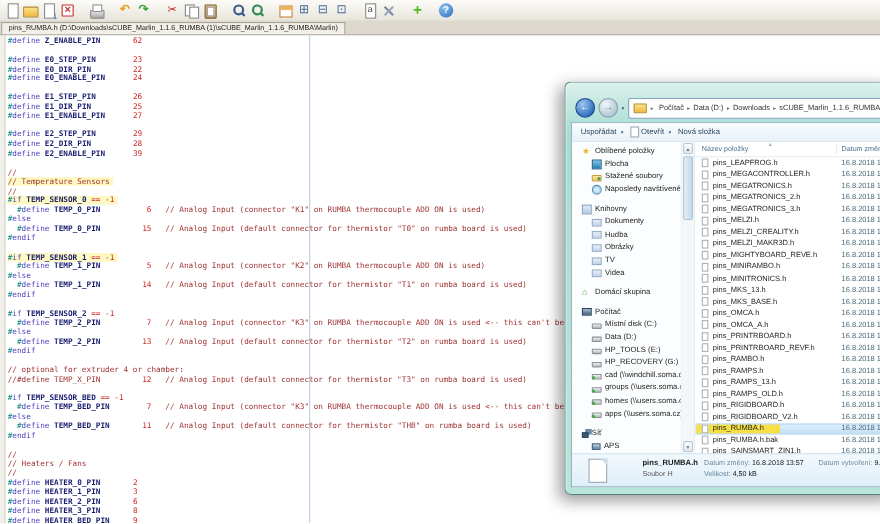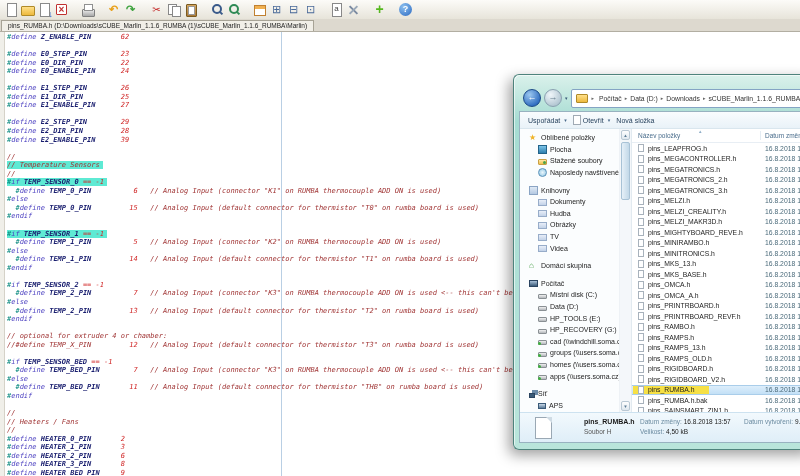--- a/index.html
+++ b/index.html
@@ -47,28 +47,28 @@
   .ed-tabbar{position:absolute;left:0;top:19px;right:0;height:12px;background:#ddd9cf;
     border-bottom:1px solid #b2aea2;z-index:1;}
   .ed-tab{position:absolute;left:1px;top:1px;height:10px;background:#f1efe8;border:1px solid #a7a396;border-bottom:none;
     padding:0 6px;font-size:6.5px;line-height:10px;color:#222;white-space:nowrap;}
 
   .ed-code{position:absolute;left:0;top:32px;right:0;bottom:0;background:#fff;overflow:hidden;}
   .gutter{position:absolute;left:0;top:0;bottom:0;width:4px;background:#f0efe9;border-right:1px solid #d5d2c8;}
   .margin-line{position:absolute;left:281px;top:0;bottom:0;width:1px;background:#b9cfe4;}
   .code-lines{position:absolute;left:7px;top:1px;font-family:"DejaVu Sans Mono",monospace;
     font-size:7px;line-height:8.55px;white-space:pre;}
-  .cl{height:8.55px;font-style:italic;}
+  .cl{height:8.55px;}
   .t-h{color:#00857a;}
   .t-k{color:#4a3fc0;}
   .t-i{color:#181d6e;font-weight:bold;}
   .t-n{color:#d02525;}
   .t-c{color:#a03434;}
   .t-p{color:#222;}
-  .hl{background:#5eead4;padding-right:3px;}
+  .hl{background:#fef9c3;padding-right:3px;}
 
   
   .explorer{position:absolute;left:513px;top:74px;width:300px;height:376px;z-index:5;}
   .x-frame{position:absolute;inset:0;border-radius:6px 0 0 6px;
     background:linear-gradient(#daf1eb,#a6dcd2 46px,#b9e5db);
     border:1px solid #4e837c;border-right:none;
     box-shadow:-4px 5px 14px rgba(0,0,0,.38), inset 1px 1px 0 rgba(255,255,255,.6);}
   .x-navbar{position:absolute;left:10px;top:12px;right:0;height:24px;display:flex;align-items:center;gap:3px;}
   .nav-circle{width:16px;height:16px;border-radius:50%;flex:none;text-align:center;font-size:9px;font-weight:bold;line-height:15px;}
   .nav-back{background:radial-gradient(circle at 35% 30%,#9cc8f0,#2f6cc0 75%);border:1px solid #1c4a88;color:#fff;}

